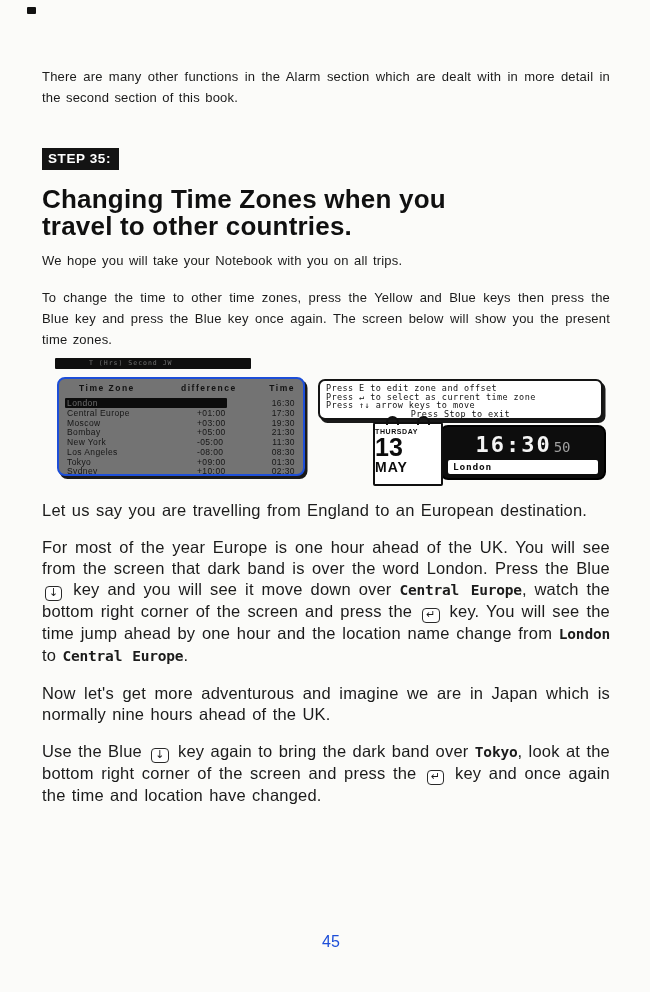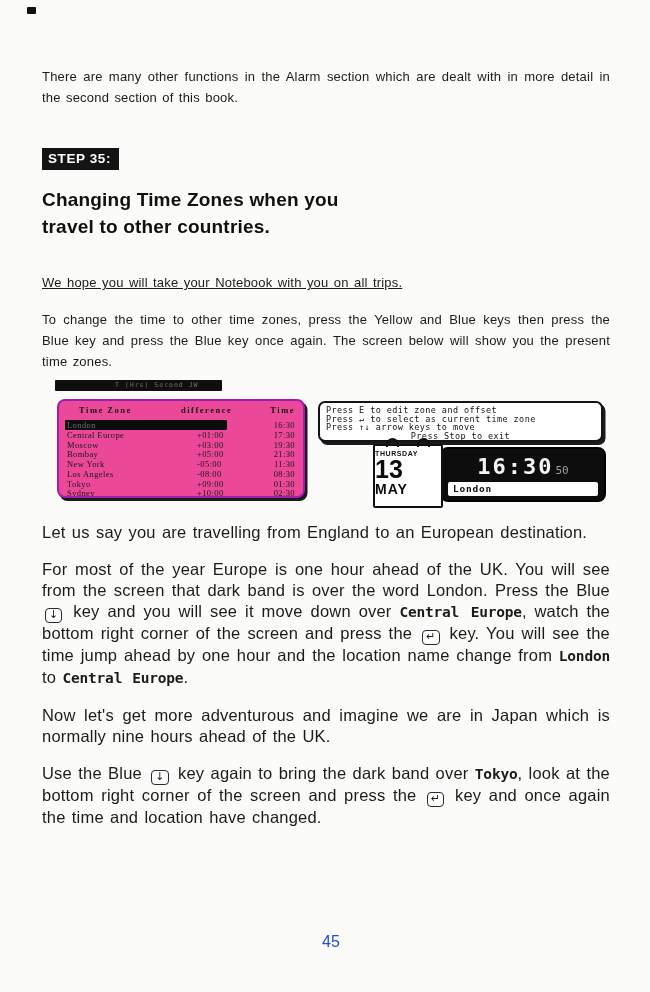--- a/index.html
+++ b/index.html
@@ -8,36 +8,36 @@
     font-family:"Liberation Sans",sans-serif;color:#1b1b1b;overflow:hidden;
   }
   .page{position:absolute;inset:0;padding:66px 40px 0 42px;box-sizing:border-box;}
   .speck{position:absolute;left:27px;top:7px;width:9px;height:7px;background:#111;border-radius:1px;}
   p{margin:0;}
   .bodytext{font-size:13px;line-height:21px;letter-spacing:.2px;word-spacing:1.5px;text-align:justify;}
   .step-badge{
     display:inline-block;background:#141414;color:#fff;font-weight:bold;
     font-size:13.5px;letter-spacing:.6px;padding:3px 8px 4px 6px;margin-top:40px;
   }
-  .heading{margin-top:16px;font-size:19px;line-height:27px;font-weight:bold;color:#101010;letter-spacing:.2px;}
-  .lead{margin-top:32px;text-decoration:underline;}
+  .heading{margin-top:16px;font-size:26px;line-height:27px;font-weight:bold;color:#101010;letter-spacing:.2px;}
+  .lead{margin-top:10px;}
   .para-change{margin-top:16px;}
 
   
   .figure{position:relative;margin:6px 0 0 -12px;height:132px;width:592px;}
   .fig-abs{position:absolute;box-sizing:border-box;}
   .tab-bar{
-    left:25px;top:2px;width:167px;height:11px;background:#0f0f0f;border-radius:1px;
+    left:25px;top:2px;width:196px;height:11px;background:#0f0f0f;border-radius:1px;
     font:6.5px "DejaVu Sans Mono",monospace;color:rgba(255,255,255,.38);
-    line-height:11px;padding-left:60px;letter-spacing:1px;overflow:hidden;white-space:nowrap;
+    line-height:11px;padding-left:34px;letter-spacing:1px;overflow:hidden;white-space:nowrap;
   }
   .tz-box{
-    left:27px;top:21px;width:248px;height:99px;background:#ec4899;
-    border:2px solid #a21caf;border-radius:8px;box-shadow:2.5px 3px 0 #1a1a1a;
-    font-family:Liberation Serif, serif;overflow:hidden;
+    left:27px;top:21px;width:248px;height:99px;background:#737373;
+    border:2px solid #1d4ed8;border-radius:8px;box-shadow:2.5px 3px 0 #1a1a1a;
+    font-family:Liberation Sans, sans-serif;overflow:hidden;
   }
   .tz-head{display:flex;font-size:8.5px;font-weight:bold;letter-spacing:1.5px;padding:4px 8px 2px;color:#111;}
   .tz-head .h-zone{flex:1;padding-left:12px;}
   .tz-head .h-diff{width:74px;}
   .tz-head .h-time{width:40px;text-align:right;}
   .tz-rows{padding:3px 8px 0;}
   .tz-row{display:flex;align-items:center;height:9.8px;font-size:8.5px;letter-spacing:.4px;color:#161616;position:relative;}
   .tz-row .tz-zone{flex:1;position:relative;}
   .tz-row .tz-diff{width:56px;text-align:left;position:relative;}
   .tz-row .tz-time{width:42px;text-align:right;position:relative;}
@@ -60,21 +60,21 @@
   .ring.r1{left:11px;} .ring.r2{left:42px;}
   .cal-weekday{font-size:7px;font-weight:bold;letter-spacing:.6px;margin-top:4px;color:#101010;}
   .cal-day{font-size:25px;font-weight:bold;line-height:24px;color:#0c0c0c;}
   .cal-month{font-size:14px;font-weight:bold;letter-spacing:1px;color:#0c0c0c;}
   .clock-unit{
     left:410px;top:69px;width:166px;height:55px;background:#0d0d0d;border-radius:8px;
     border:2px solid #000;padding:3px 6px 4px;z-index:1;
   }
   .clock-time-row{display:flex;align-items:flex-end;justify-content:center;height:27px;}
   .clock-digits{font-family:"DejaVu Sans Mono",monospace;font-weight:bold;font-size:22px;line-height:25px;color:#f4f4f4;letter-spacing:2px;}
-  .clock-seconds{font-family:"DejaVu Sans Mono",monospace;font-size:11px;color:#9f9f9f;margin:13px 0 2px 2px;}
+  .clock-seconds{font-family:"DejaVu Sans Mono",monospace;font-size:14px;color:#9f9f9f;margin:13px 0 2px 2px;}
   .clock-location{
     margin-top:3px;background:#fff;border-radius:2px;padding:1px 5px 2px;
     font:bold 9.5px "DejaVu Sans Mono",monospace;color:#0b0b0b;letter-spacing:.8px;
   }
 
   
   .bparas .bpara{margin-top:16px;font-size:16.5px;line-height:21px;letter-spacing:.2px;word-spacing:1.5px;text-align:justify;}
   .bparas .bpara:first-child{margin-top:12px;}
   .key{
     display:inline-block;border:1.4px solid #2a2a2a;border-radius:4px;

